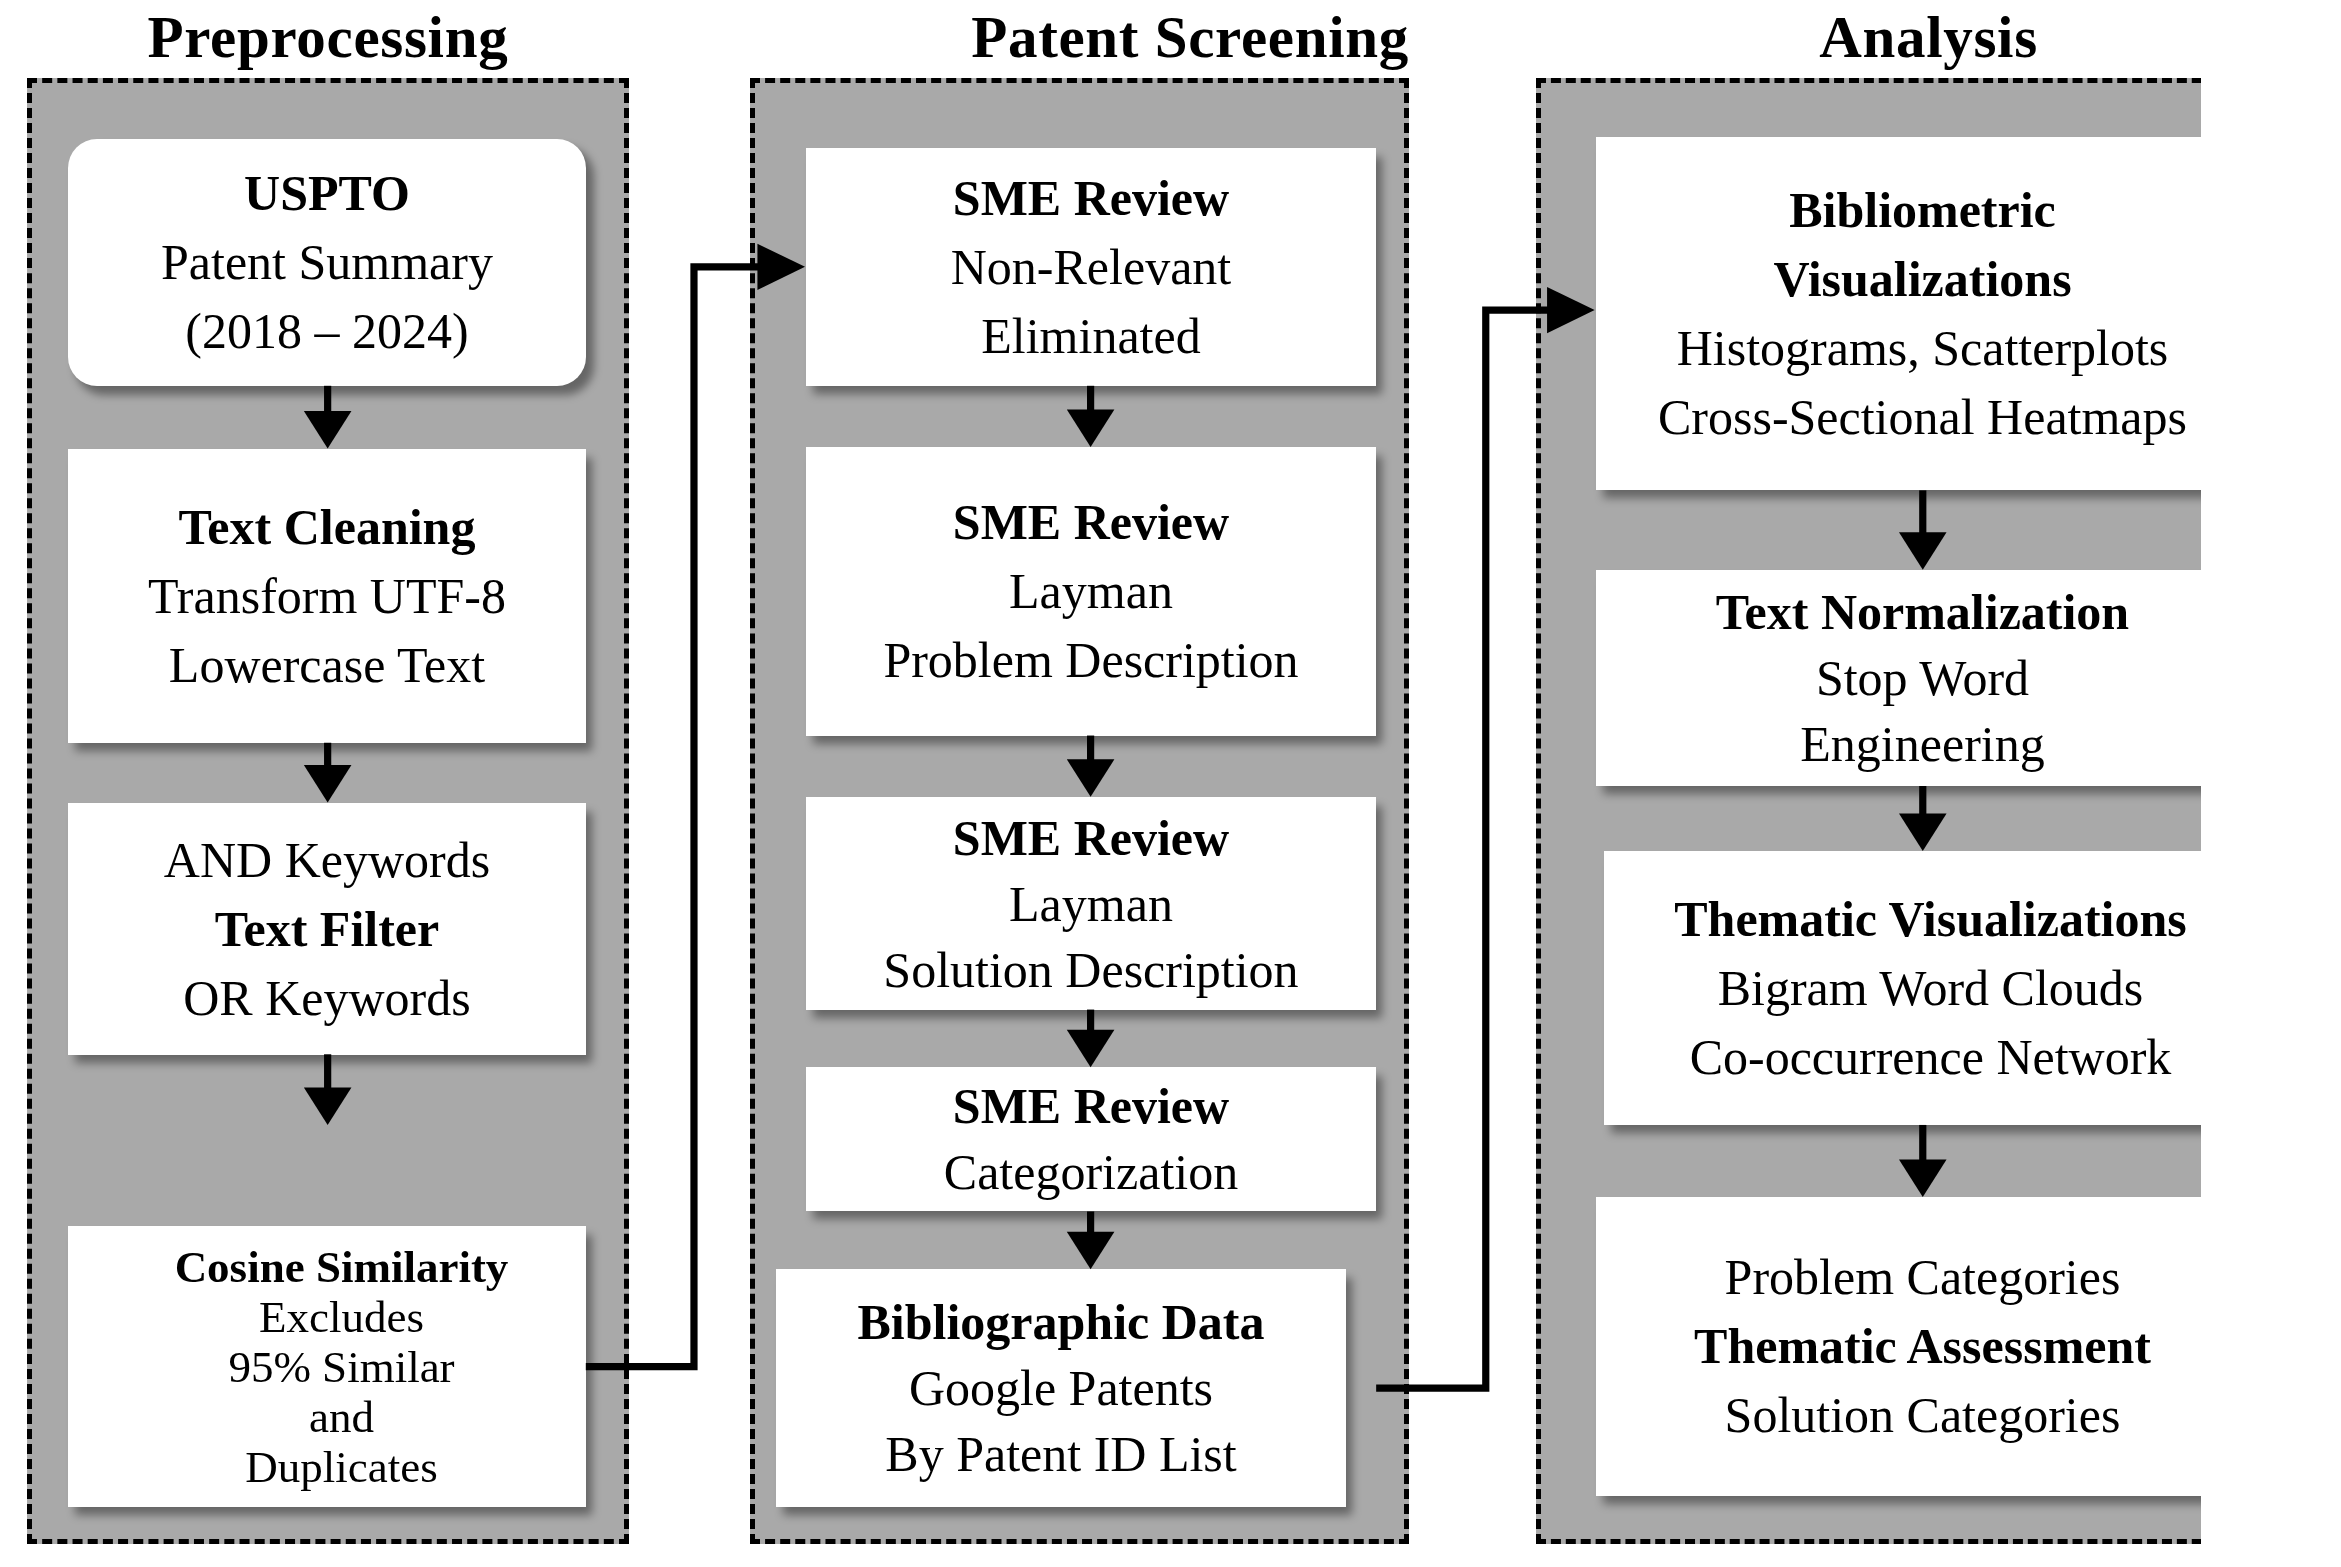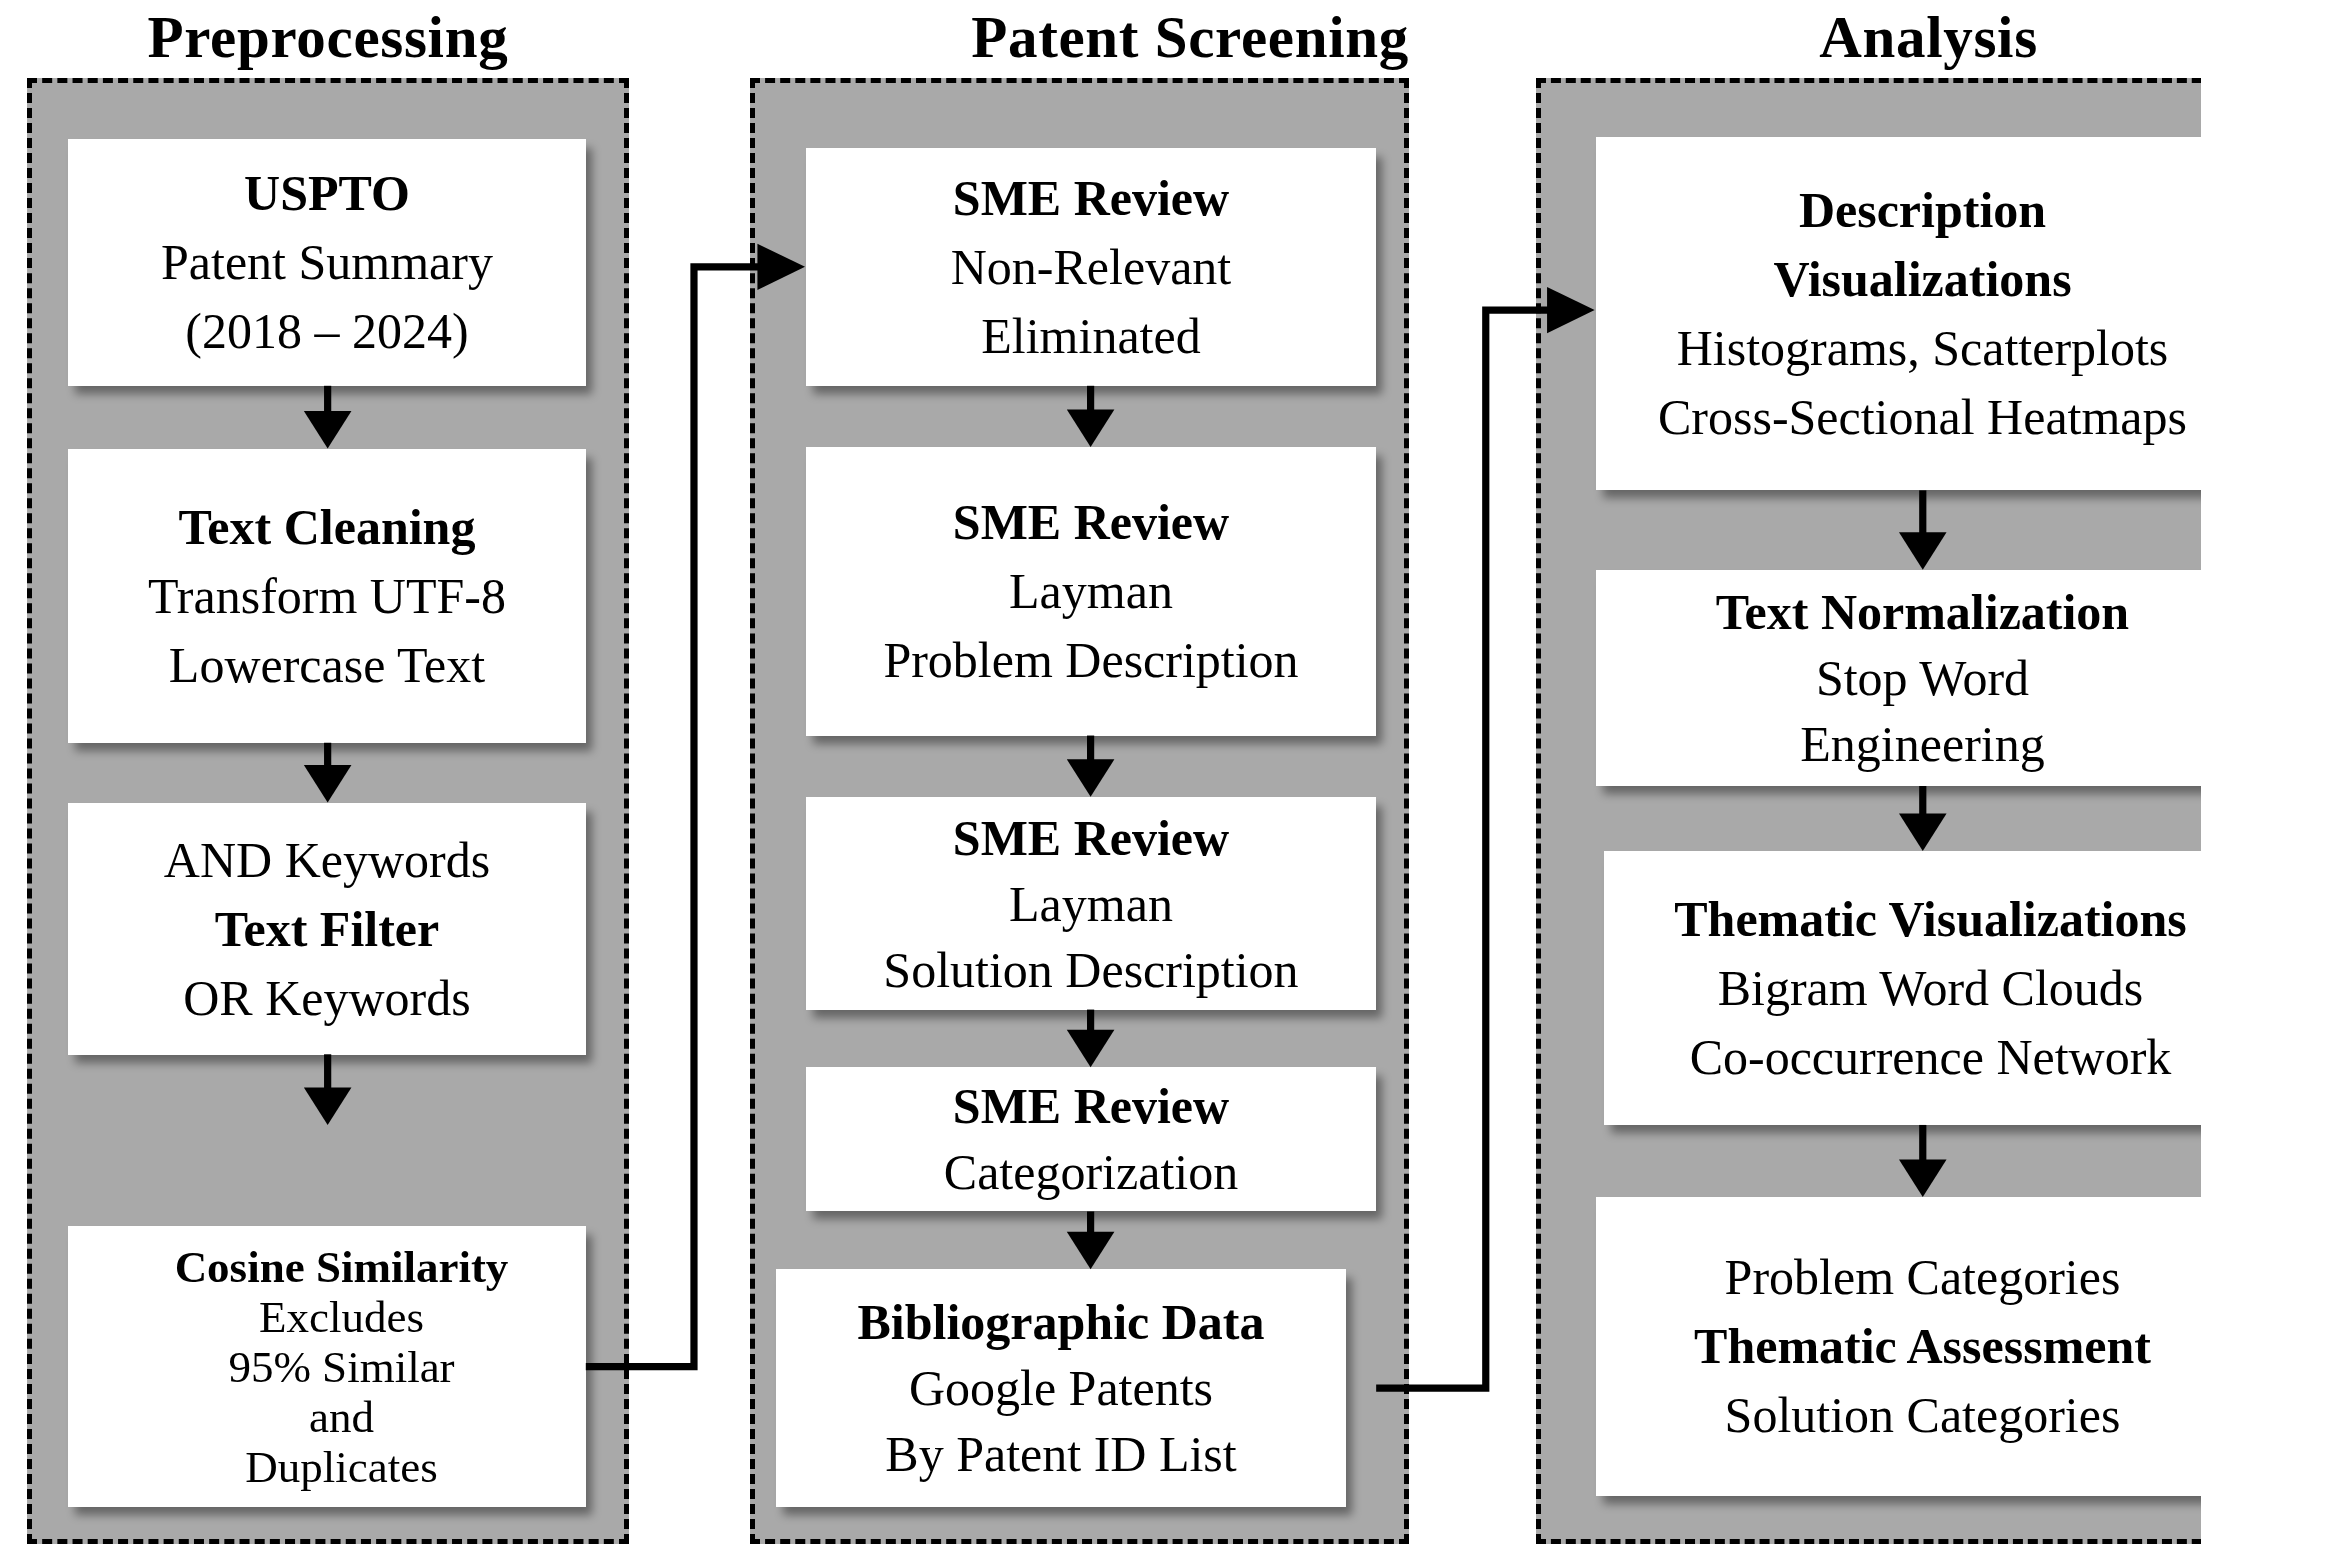--- a/index.html
+++ b/index.html
@@ -42,21 +42,21 @@
 <div id="canvas">
 
   <div class="col-title" style="left:27px;width:602px;">Preprocessing</div>
   <div class="col-title" style="left:750px;width:659px;text-align:right;">Patent Screening</div>
   <div class="col-title" style="left:1536px;width:785px;">Analysis</div>
 
   <div class="container" style="left:27px;width:602px;"></div>
   <div class="container" style="left:750px;width:659px;"></div>
   <div class="container" style="left:1536px;width:785px;"></div>
 
-  <div class="fbox" style="left:68px;top:139px;width:518px;height:247px;">
+  <div class="fbox" style="left:68px;top:139px;width:518px;height:247px;border-radius:29px;">
     <div class="line bold">USPTO</div>
     <div class="line">Patent Summary</div>
     <div class="line">(2018 – 2024)</div>
   </div>
   <div class="fbox" style="left:68px;top:449px;width:518px;height:294px;">
     <div class="line bold">Text Cleaning</div>
     <div class="line">Transform UTF-8</div>
     <div class="line">Lowercase Text</div>
   </div>
   <div class="fbox" style="left:68px;top:803px;width:518px;height:252px;">
@@ -91,21 +91,21 @@
     <div class="line bold">SME Review</div>
     <div class="line">Categorization</div>
   </div>
   <div class="fbox mid" style="left:776px;top:1269px;width:570px;height:238px;">
     <div class="line bold">Bibliographic Data</div>
     <div class="line">Google Patents</div>
     <div class="line">By Patent ID List</div>
   </div>
 
   <div class="fbox" style="left:1596px;top:137px;width:653px;height:353px;">
-    <div class="line bold">Description</div>
+    <div class="line bold">Bibliometric</div>
     <div class="line bold">Visualizations</div>
     <div class="line">Histograms, Scatterplots</div>
     <div class="line">Cross-Sectional Heatmaps</div>
   </div>
   <div class="fbox mid" style="left:1596px;top:570px;width:653px;height:216px;">
     <div class="line bold">Text Normalization</div>
     <div class="line">Stop Word</div>
     <div class="line">Engineering</div>
   </div>
   <div class="fbox" style="left:1596px;top:851px;width:653px;height:274px;margin-left:8px;">

